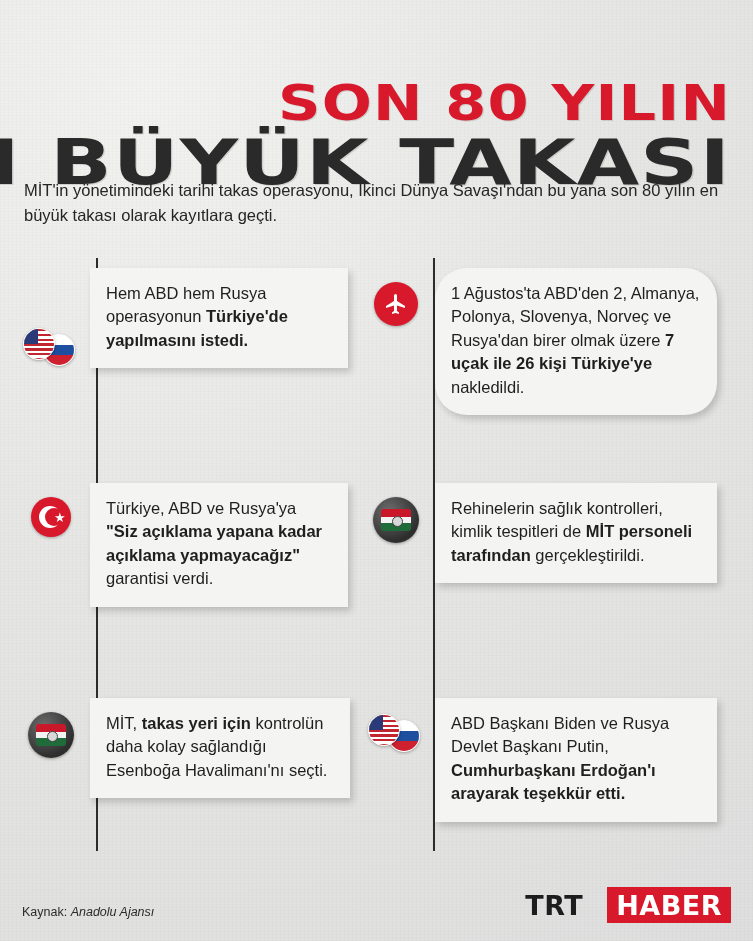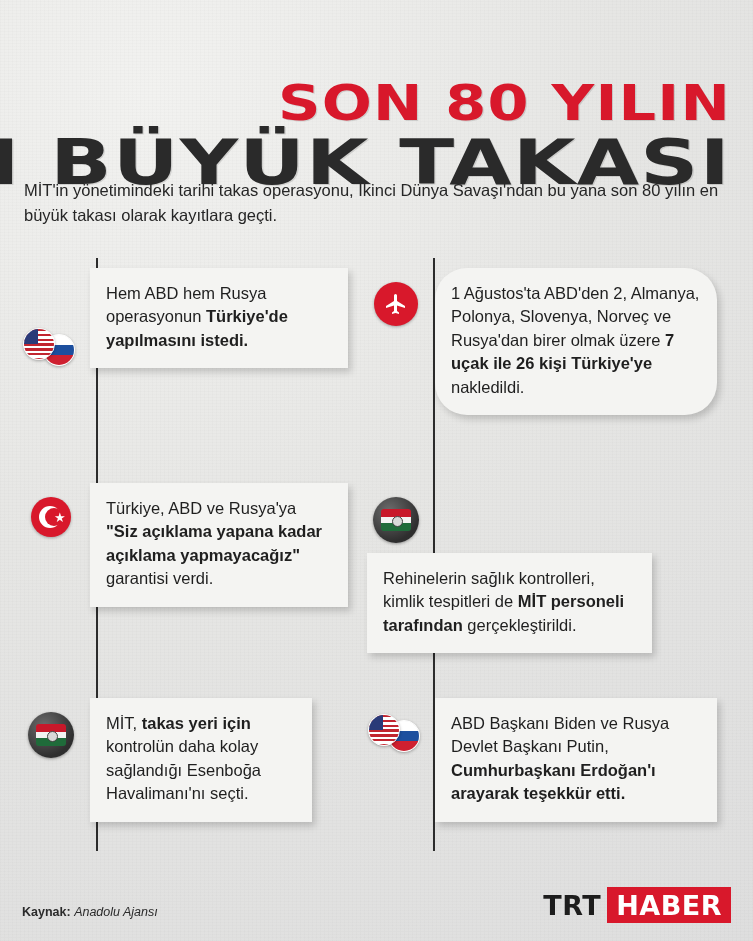--- a/index.html
+++ b/index.html
@@ -103,24 +103,24 @@
   }
   .card .body b { font-weight: bold; }
 
   
   .c1 { top: 10px;  left: 0px;   width: 345px; align-items: flex-end; }
   .c1 .body { width: 258px; }
   .c2 { top: 10px;  left: 345px; width: 350px; }
   .c2 .body { width: 285px; border-radius: 32px; }
   .c3 { top: 225px; left: 0px;   width: 345px; }
   .c3 .body { width: 258px; }
-  .c4 { top: 225px; left: 345px; width: 350px; flex-direction: column; }
+  .c4 { top: 225px; left: 345px; width: 350px; }
   .c4 .body { width: 285px; }
   .c5 { top: 440px; left: 0px;   width: 345px; }
-  .c5 .body { width: 222px; }
+  .c5 .body { width: 260px; }
   .c6 { top: 440px; left: 345px; width: 350px; }
   .c6 .body { width: 285px; }
 
   
   .flagpair { position: relative; width: 56px; height: 42px; }
   .flagcirc {
     position: absolute;
     width: 32px; height: 32px;
     border-radius: 50%;
     overflow: hidden;
@@ -213,38 +213,38 @@
     border: 1px solid #444;
   }
 
   
   .source {
     position: absolute;
     left: 22px; bottom: 22px;
     font-size: 12.5px;
     color: #2b2b2b;
   }
-  .source b { font-weight: bold; margin-top: 46px; }
+  .source b { font-weight: normal; margin-top: 46px; }
   .source i { font-style: italic; }
 
   .logo {
     position: absolute;
     right: 22px; bottom: 18px;
     display: flex;
     align-items: stretch;
     height: 36px;
     font-family: "DejaVu Sans", sans-serif;
     font-weight: bold;
     font-size: 27px;
     letter-spacing: 0.5px;
   }
   .logo .trt {
     color: #1d1d1d;
     display: flex; align-items: center;
-    padding-right: 6px;
+    padding-right: 24px;
     margin-left: 15px;
   }
   .logo .haber {
     background: #d8182b;
     color: #fff;
     display: flex; align-items: center;
     padding: 16px 9px;
   }
 </style>
 </head>

